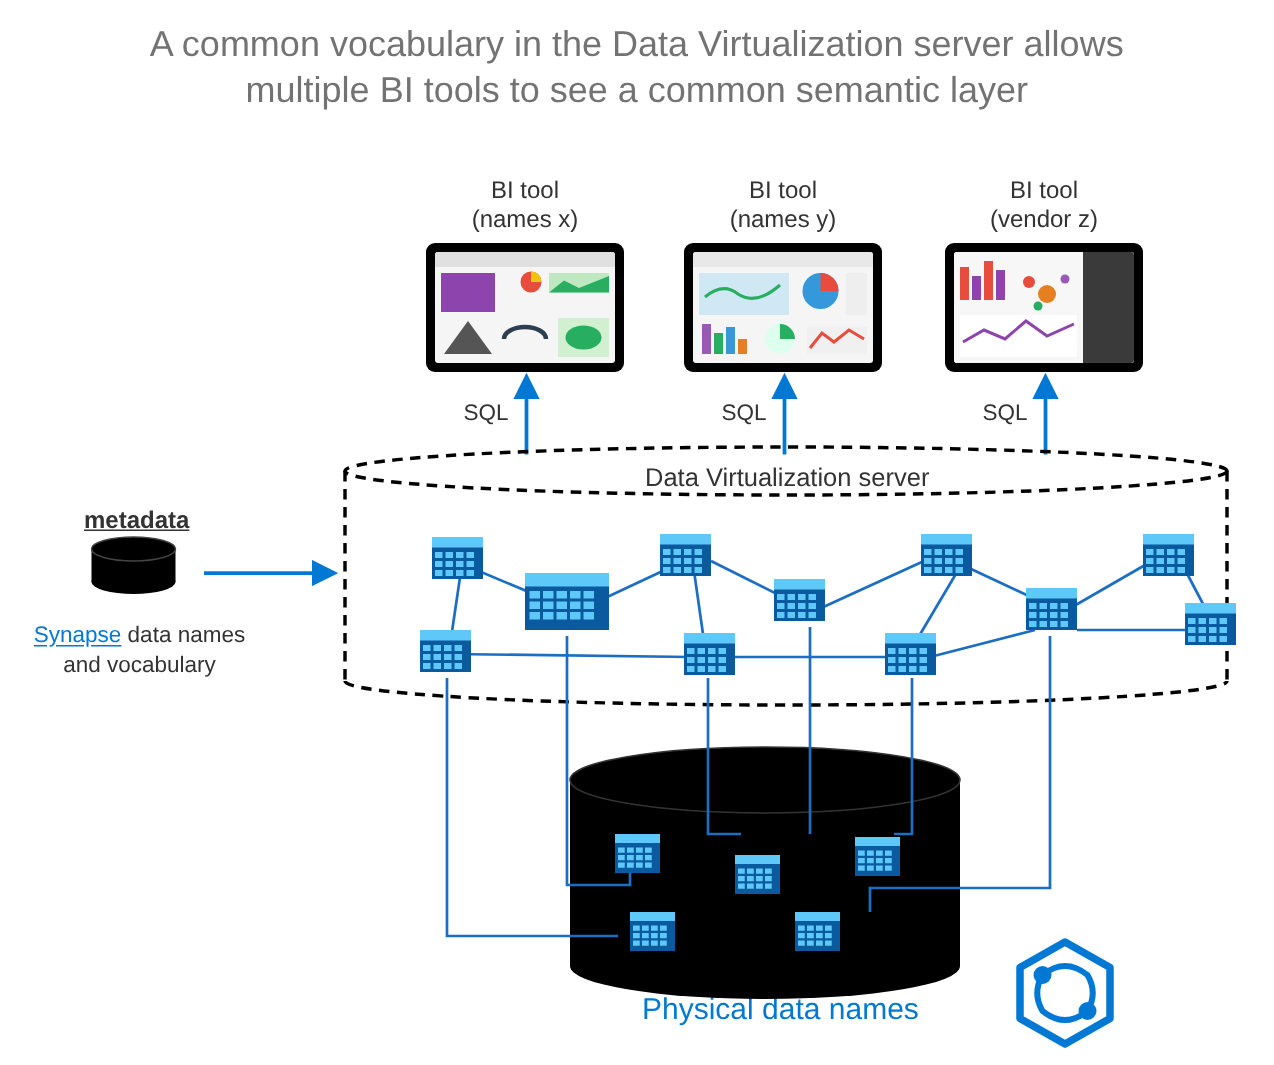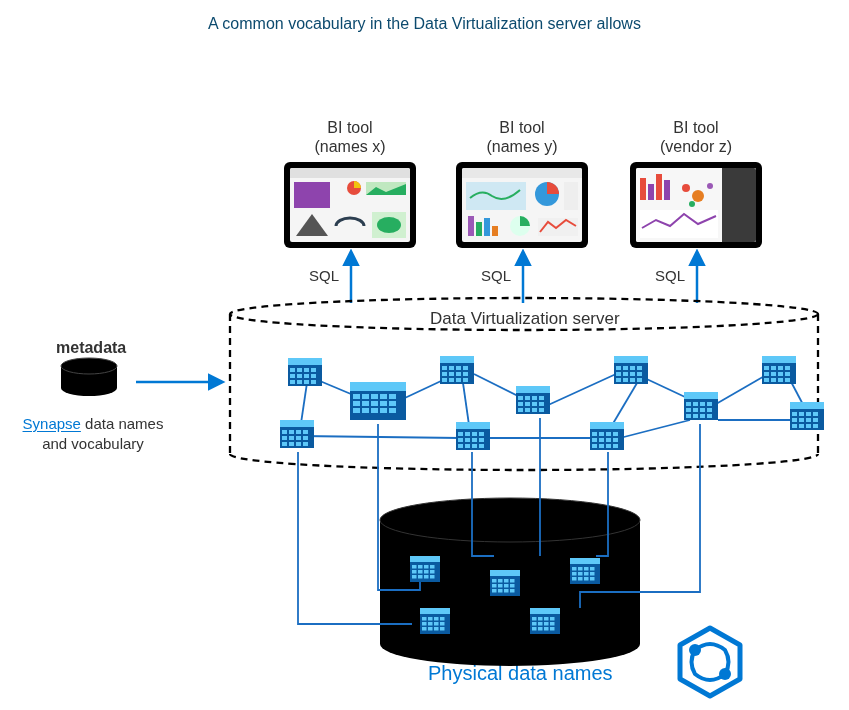--- a/index.html
+++ b/index.html
@@ -9,24 +9,24 @@
     background: #ffffff;
     font-family: "Segoe UI", Arial, sans-serif;
     color: #333;
     position: relative;
   }
   .title {
     position: absolute;
     left: 0; right: 0;
     top: 14px;
     text-align: center;
-    font-size: 16px;
+    font-size: 24px;
     font-weight: 400;
     line-height: 1.3;
-    color: #0c4a6e;
+    color: #737373;
   }
   .bi-label {
     position: absolute;
     text-align: center;
     font-size: 16px;
     line-height: 1.2;
     width: 120px;
   }
   .monitor {
     position: absolute;
@@ -53,20 +53,21 @@
   }
   .dv-label {
     position: absolute;
     font-size: 17px;
     text-align: left;
   }
   .meta-label {
     position: absolute;
     font-size: 16px;
     font-weight: 700;
+    text-decoration: underline;
   }
   .common-label {
     position: absolute;
     font-size: 15px;
     text-align: center;
     width: 170px;
     line-height: 1.3;
   }
   .common-label .u { color: #0078D4; text-decoration: underline; text-underline-offset: 2px; }
   .synapse-label {
@@ -87,20 +88,21 @@
     width: 849px;
     height: 710px;
     pointer-events: none;
   }
 </style>
 </head>
 <body>
 
 <div class="title">
   <span>A common vocabulary in the Data Virtualization server allows</span><br>
+  <span>multiple BI tools to see a common semantic layer</span>
 </div>
 
 <div class="bi-label" style="left:290px; top:118px;">
   <span>BI tool</span><br>
   <span>(names x)</span>
 </div>
 <div class="bi-label" style="left:462px; top:118px;">
   <span>BI tool</span><br>
   <span>(names y)</span>
 </div>

